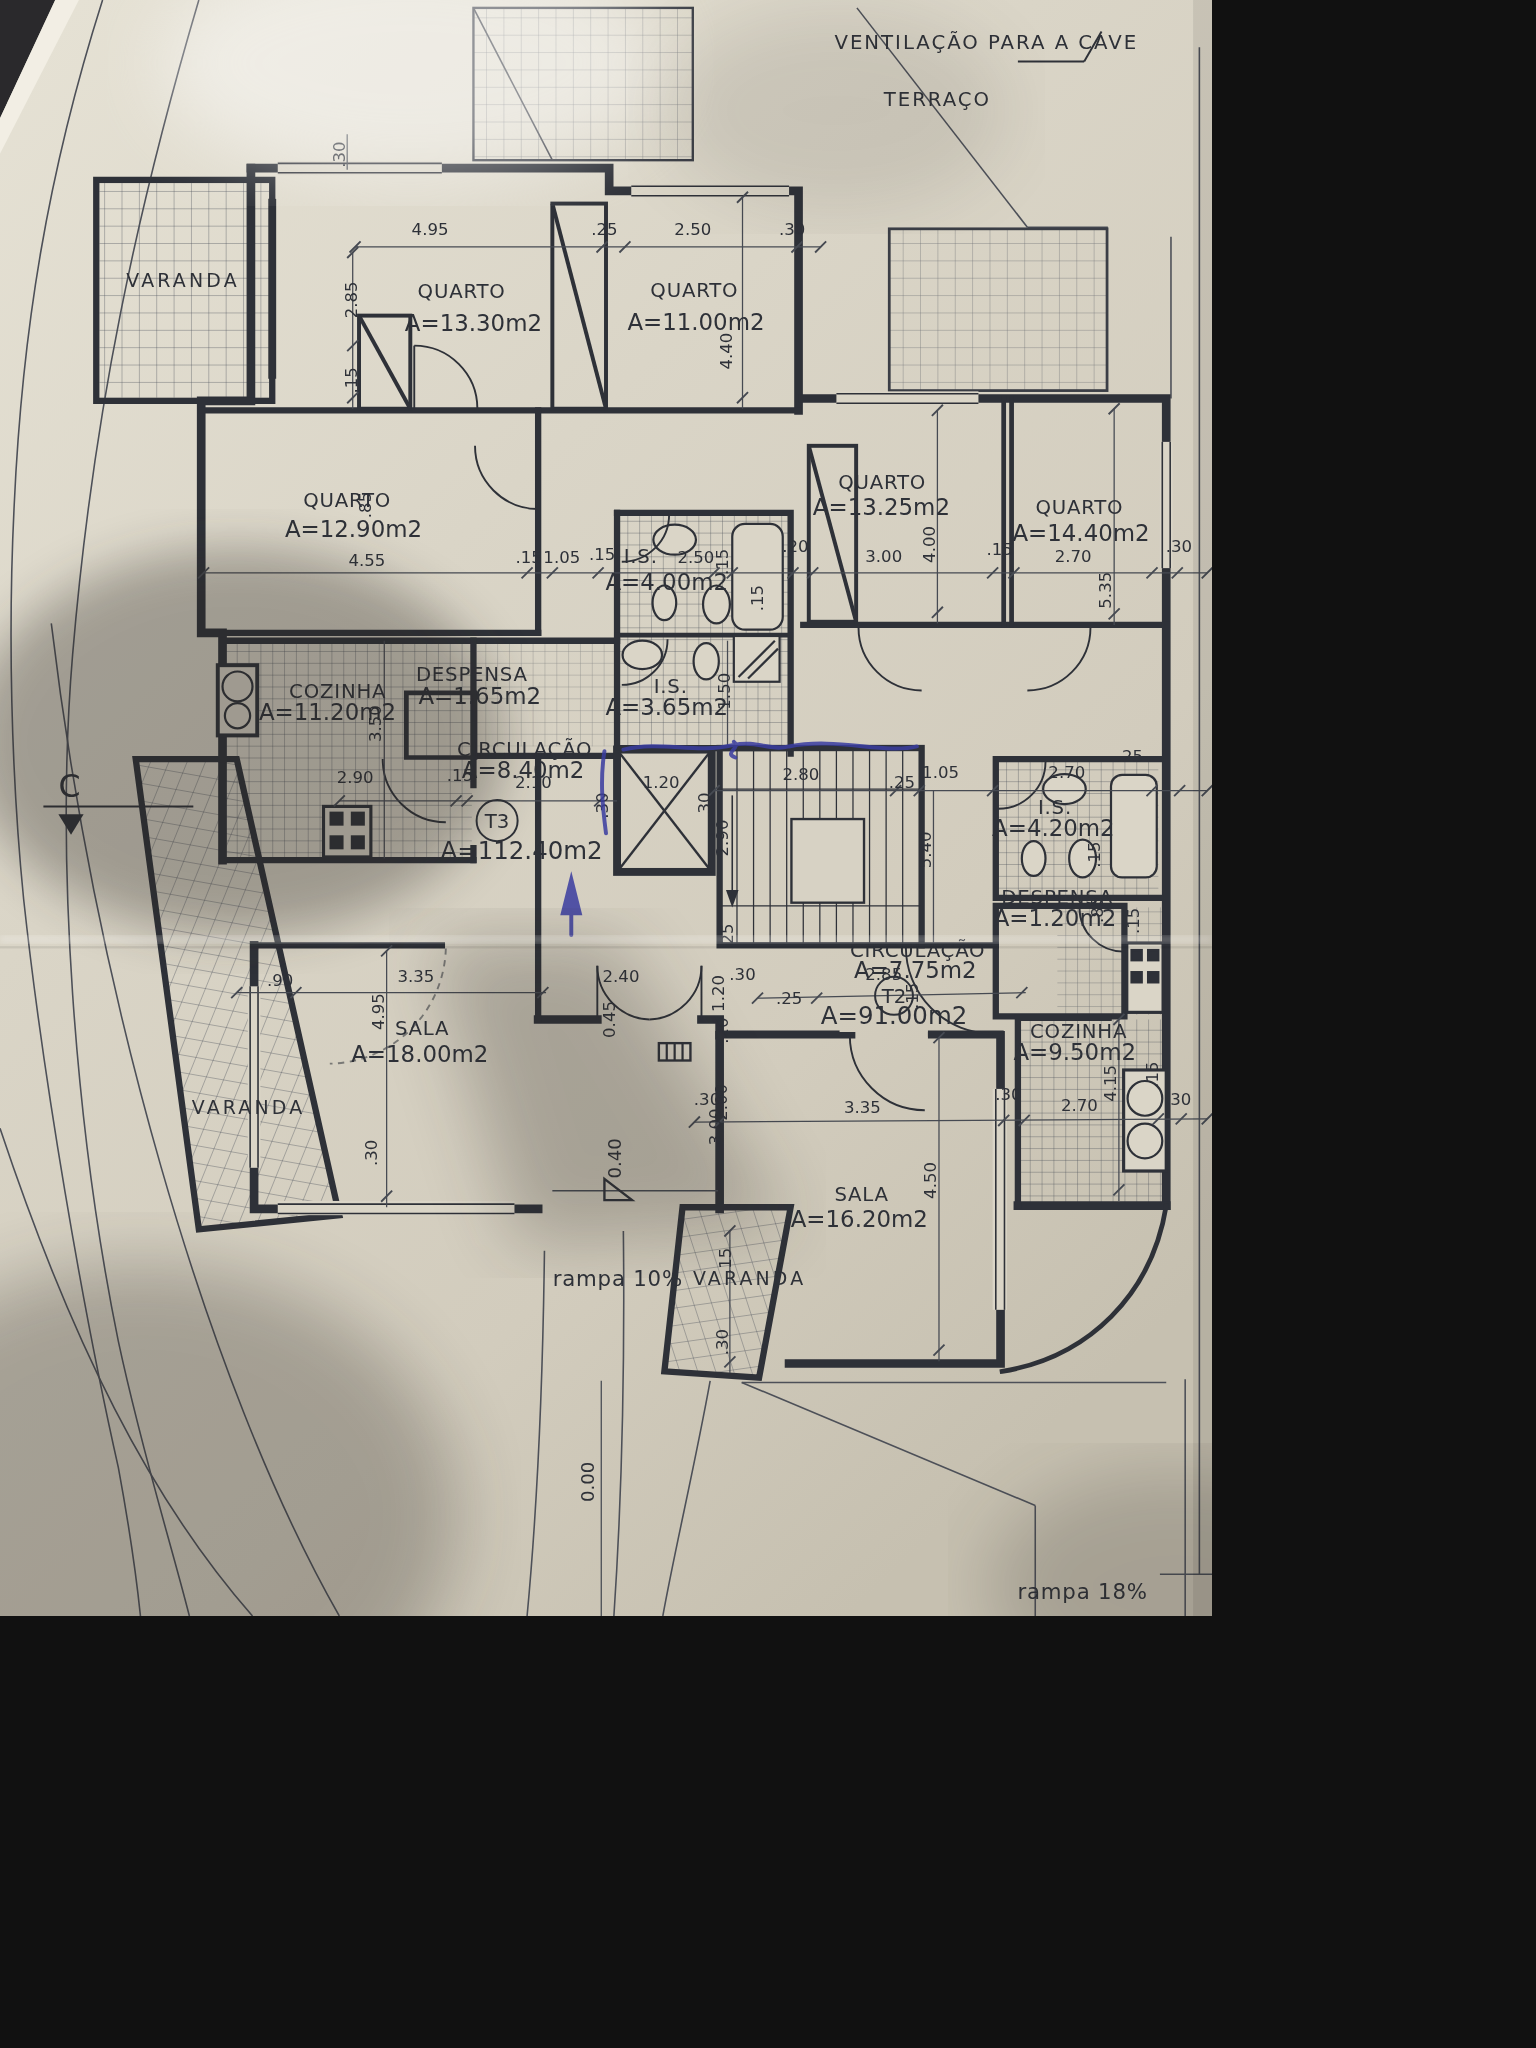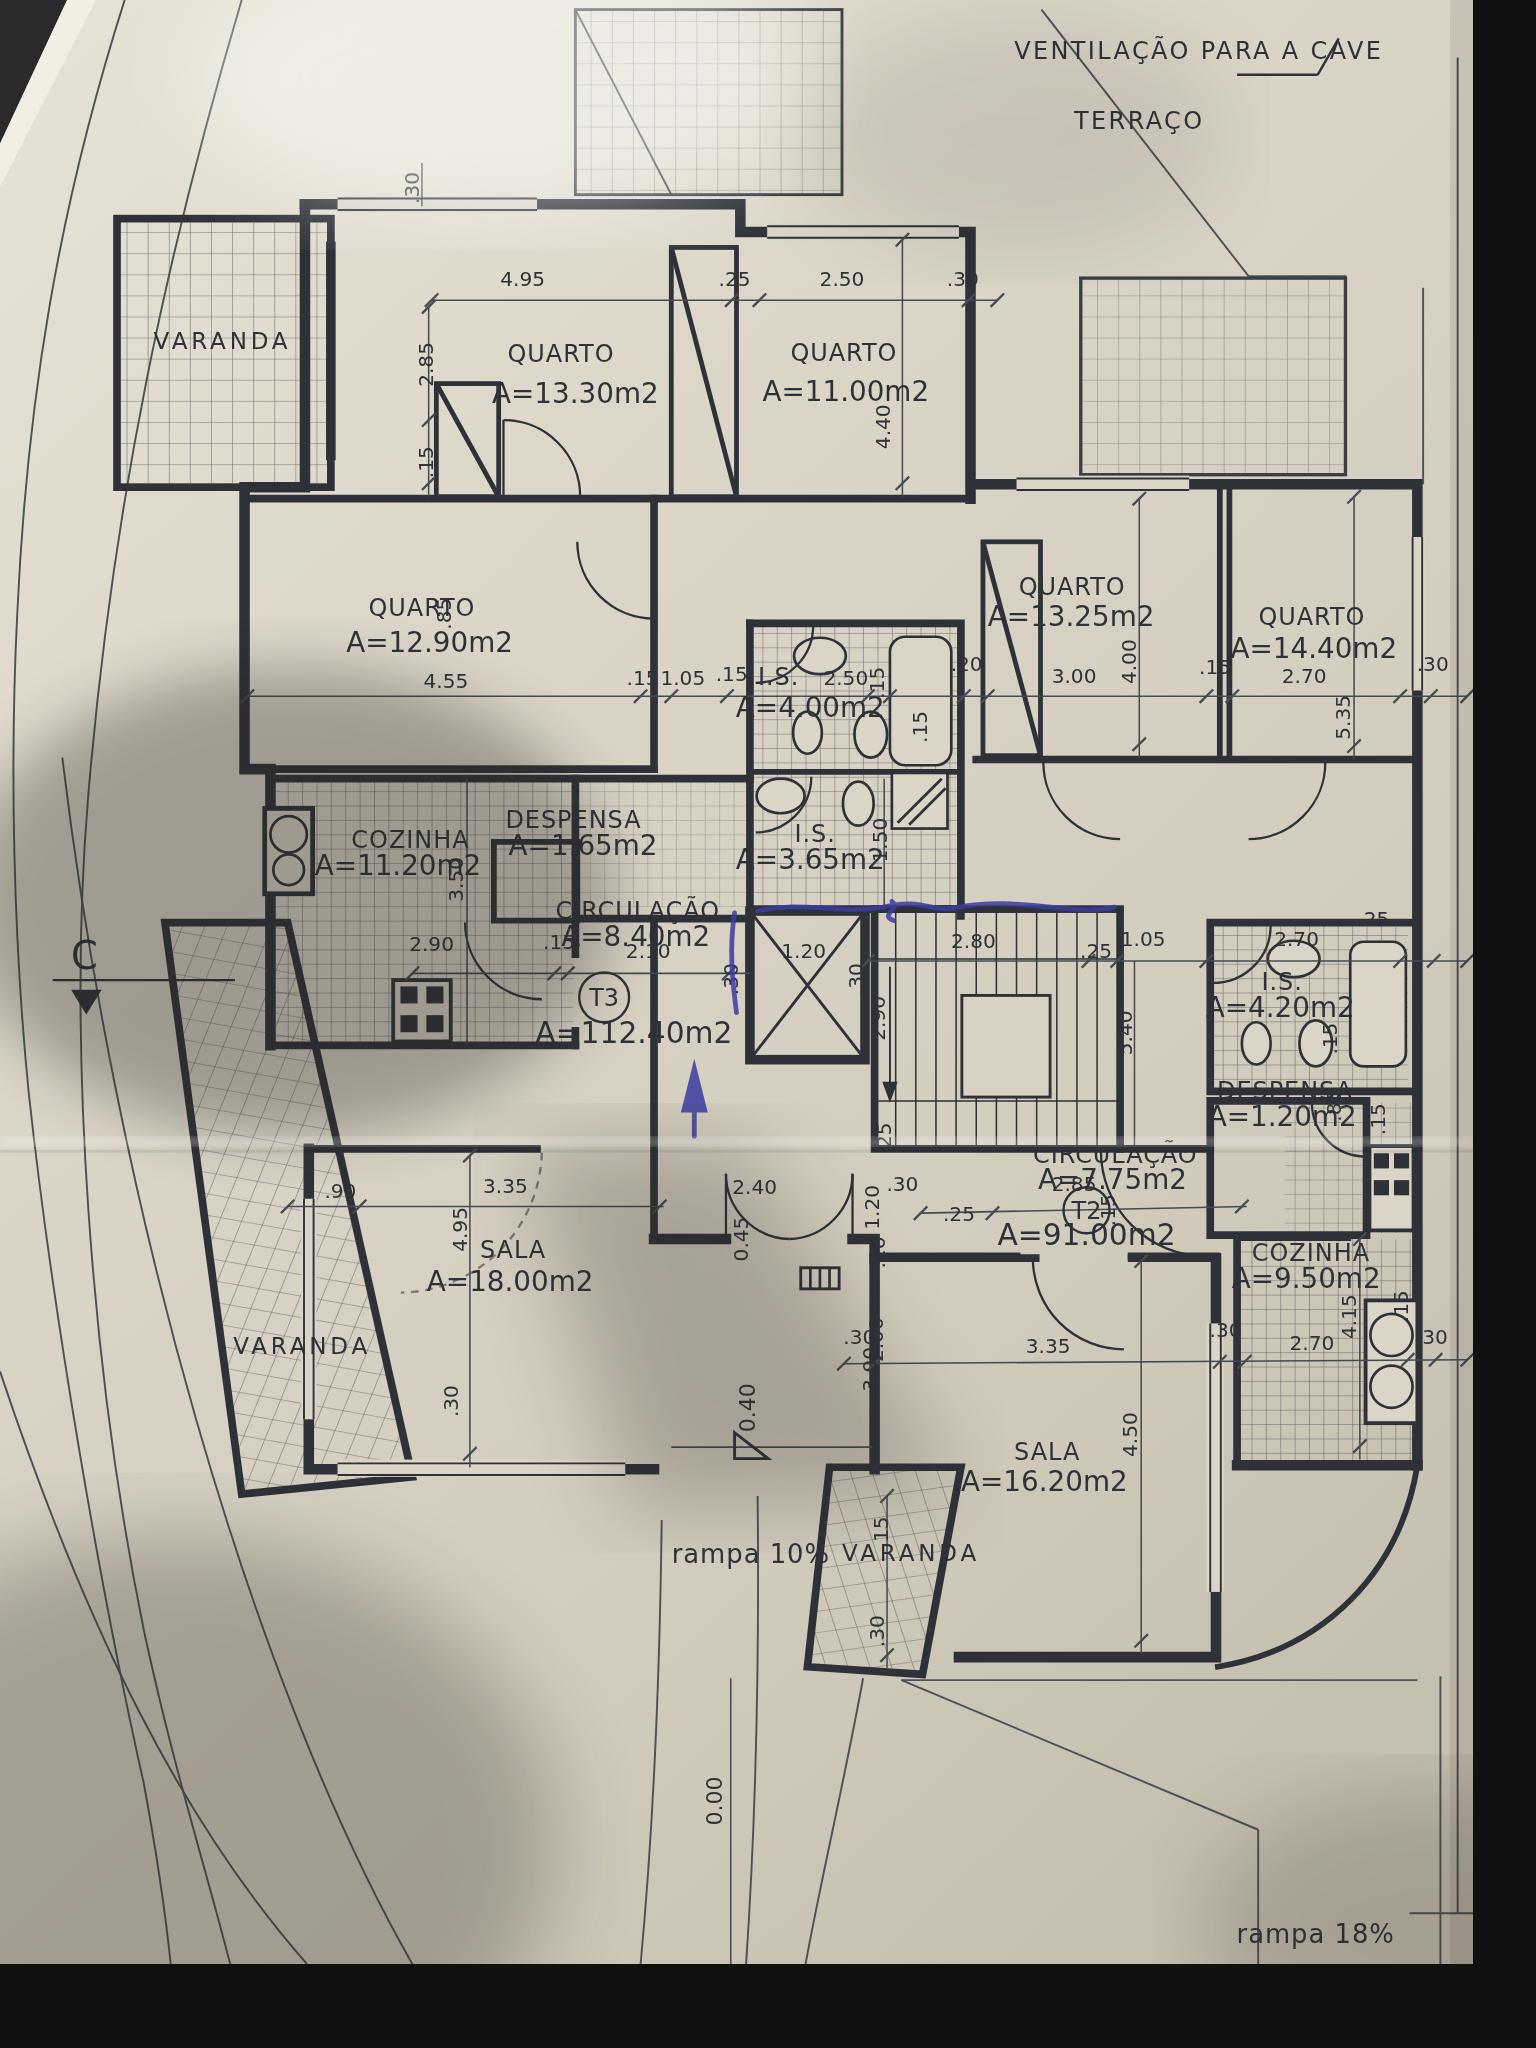--- a/index.html
+++ b/index.html
@@ -1,16 +1,16 @@
 <!DOCTYPE html>
 <html><head>
 <meta charset="utf-8">
 <style>
   html,body{margin:0;padding:0;background:#111;}
-  #page{position:relative;width:1473px;height:2048px;overflow:hidden;
+  #page{position:relative;width:1212px;height:2048px;overflow:hidden;
         font-family:"DejaVu Sans",sans-serif;}
   svg{position:absolute;inset:0;display:block;}
   text{fill:#2e3138;}
   .room-name{font-size:25px;letter-spacing:1px;text-anchor:middle;}
   .room-area{font-size:29px;text-anchor:middle;}
   .apt-area{font-size:31px;text-anchor:middle;}
   .apt-tag{font-size:25px;text-anchor:middle;}
   .dim{font-size:21px;text-anchor:middle;}
   .note{font-size:25px;letter-spacing:2.5px;text-anchor:middle;}
   .varlabel{font-size:24px;letter-spacing:4px;text-anchor:middle;}

